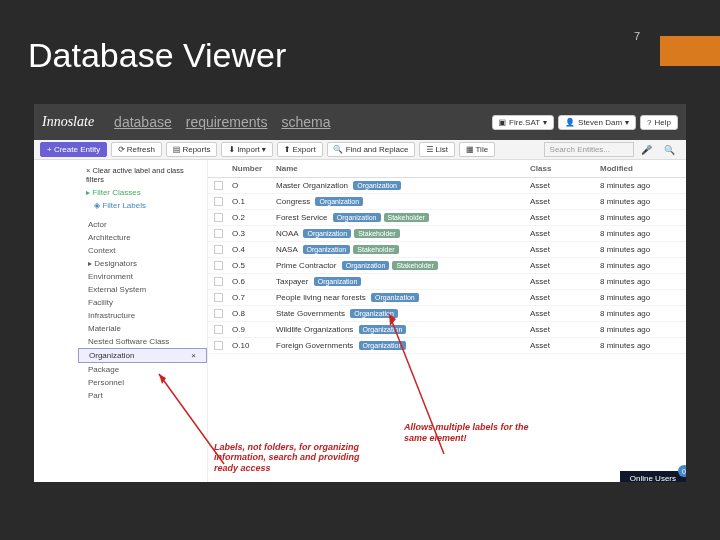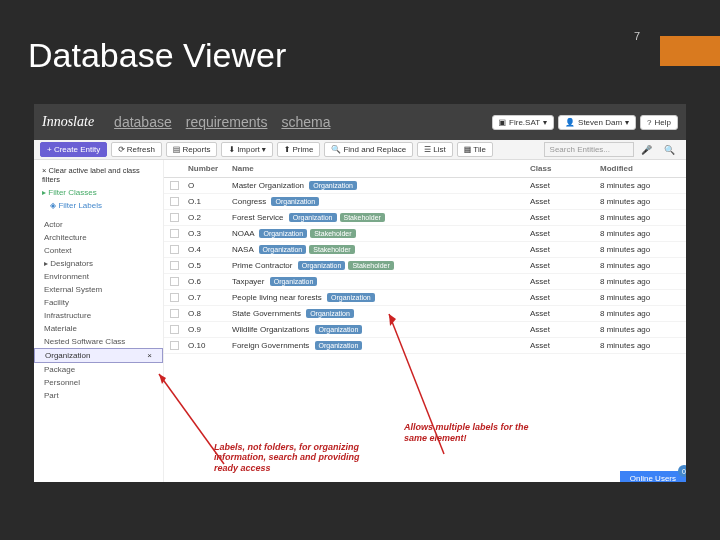--- a/index.html
+++ b/index.html
@@ -90,21 +90,21 @@
   .search-box {
     border: 1px solid #ccc;
     padding: 2px 5px;
     font-size: 8px;
     width: 90px;
     color: #999;
     margin-left: 28px;
   }
   .mic { color: #c33; padding: 0 4px; cursor:pointer; }
   .srch { color: #888; padding: 0 4px; cursor:pointer; }
-  .body-area { display: flex; height: calc(100% - 52px); position: relative; }
+  .body-area { display: flex; height: calc(100% - 52px); position: relative; padding-left: 44px; }
   .sidebar {
     width: 130px;
     border-right: 1px solid #eee;
     padding: 4px 0;
     font-size: 8px;
   }
   .side-link { padding: 2px 8px; color: #333; cursor: pointer; }
   .side-link.clear { color: #333; font-size: 7.5px; }
   .side-link.fc { color: #4a6; }
   .side-link.fl { color: #48c; padding-left: 16px; }
@@ -139,21 +139,21 @@
     font-size: 7px;
     color: #fff;
     margin-left: 3px;
   }
   .tag.org { background: #5b8fbf; }
   .tag.stk { background: #7aa88a; }
   .chk { width: 9px; height: 9px; border: 1px solid #ccc; cursor:pointer; }
   .online-users {
     position: absolute;
     right: 0; bottom: 0;
-    background: #3b82f6;
+    background: #0f172a;
     color: #fff;
     font-size: 8px;
     padding: 3px 10px;
     display:flex; align-items:center; gap:6px;
   }
   .online-badge { background:#48c; border-radius:50%; width:12px; height:12px; display:flex; align-items:center; justify-content:center; font-size:7px; position:absolute; right:-4px; top:-6px; }
   .annotation {
     position: absolute;
     color: #b22;
     font-style: italic;
@@ -207,21 +207,21 @@
         <span>▤</span>
         <span>Reports</span>
       </div>
     <div class="tb-btn">
         <span>⬇</span>
         <span>Import</span>
         <span>▾</span>
       </div>
     <div class="tb-btn">
         <span>⬆</span>
-        <span>Prime</span>
+        <span>Export</span>
       </div>
     <div class="tb-btn">
         <span>🔍</span>
         <span>Find and Replace</span>
       </div>
     <div class="tb-btn">
         <span>☰</span>
         <span>List</span>
       </div>
     <div class="tb-btn">

